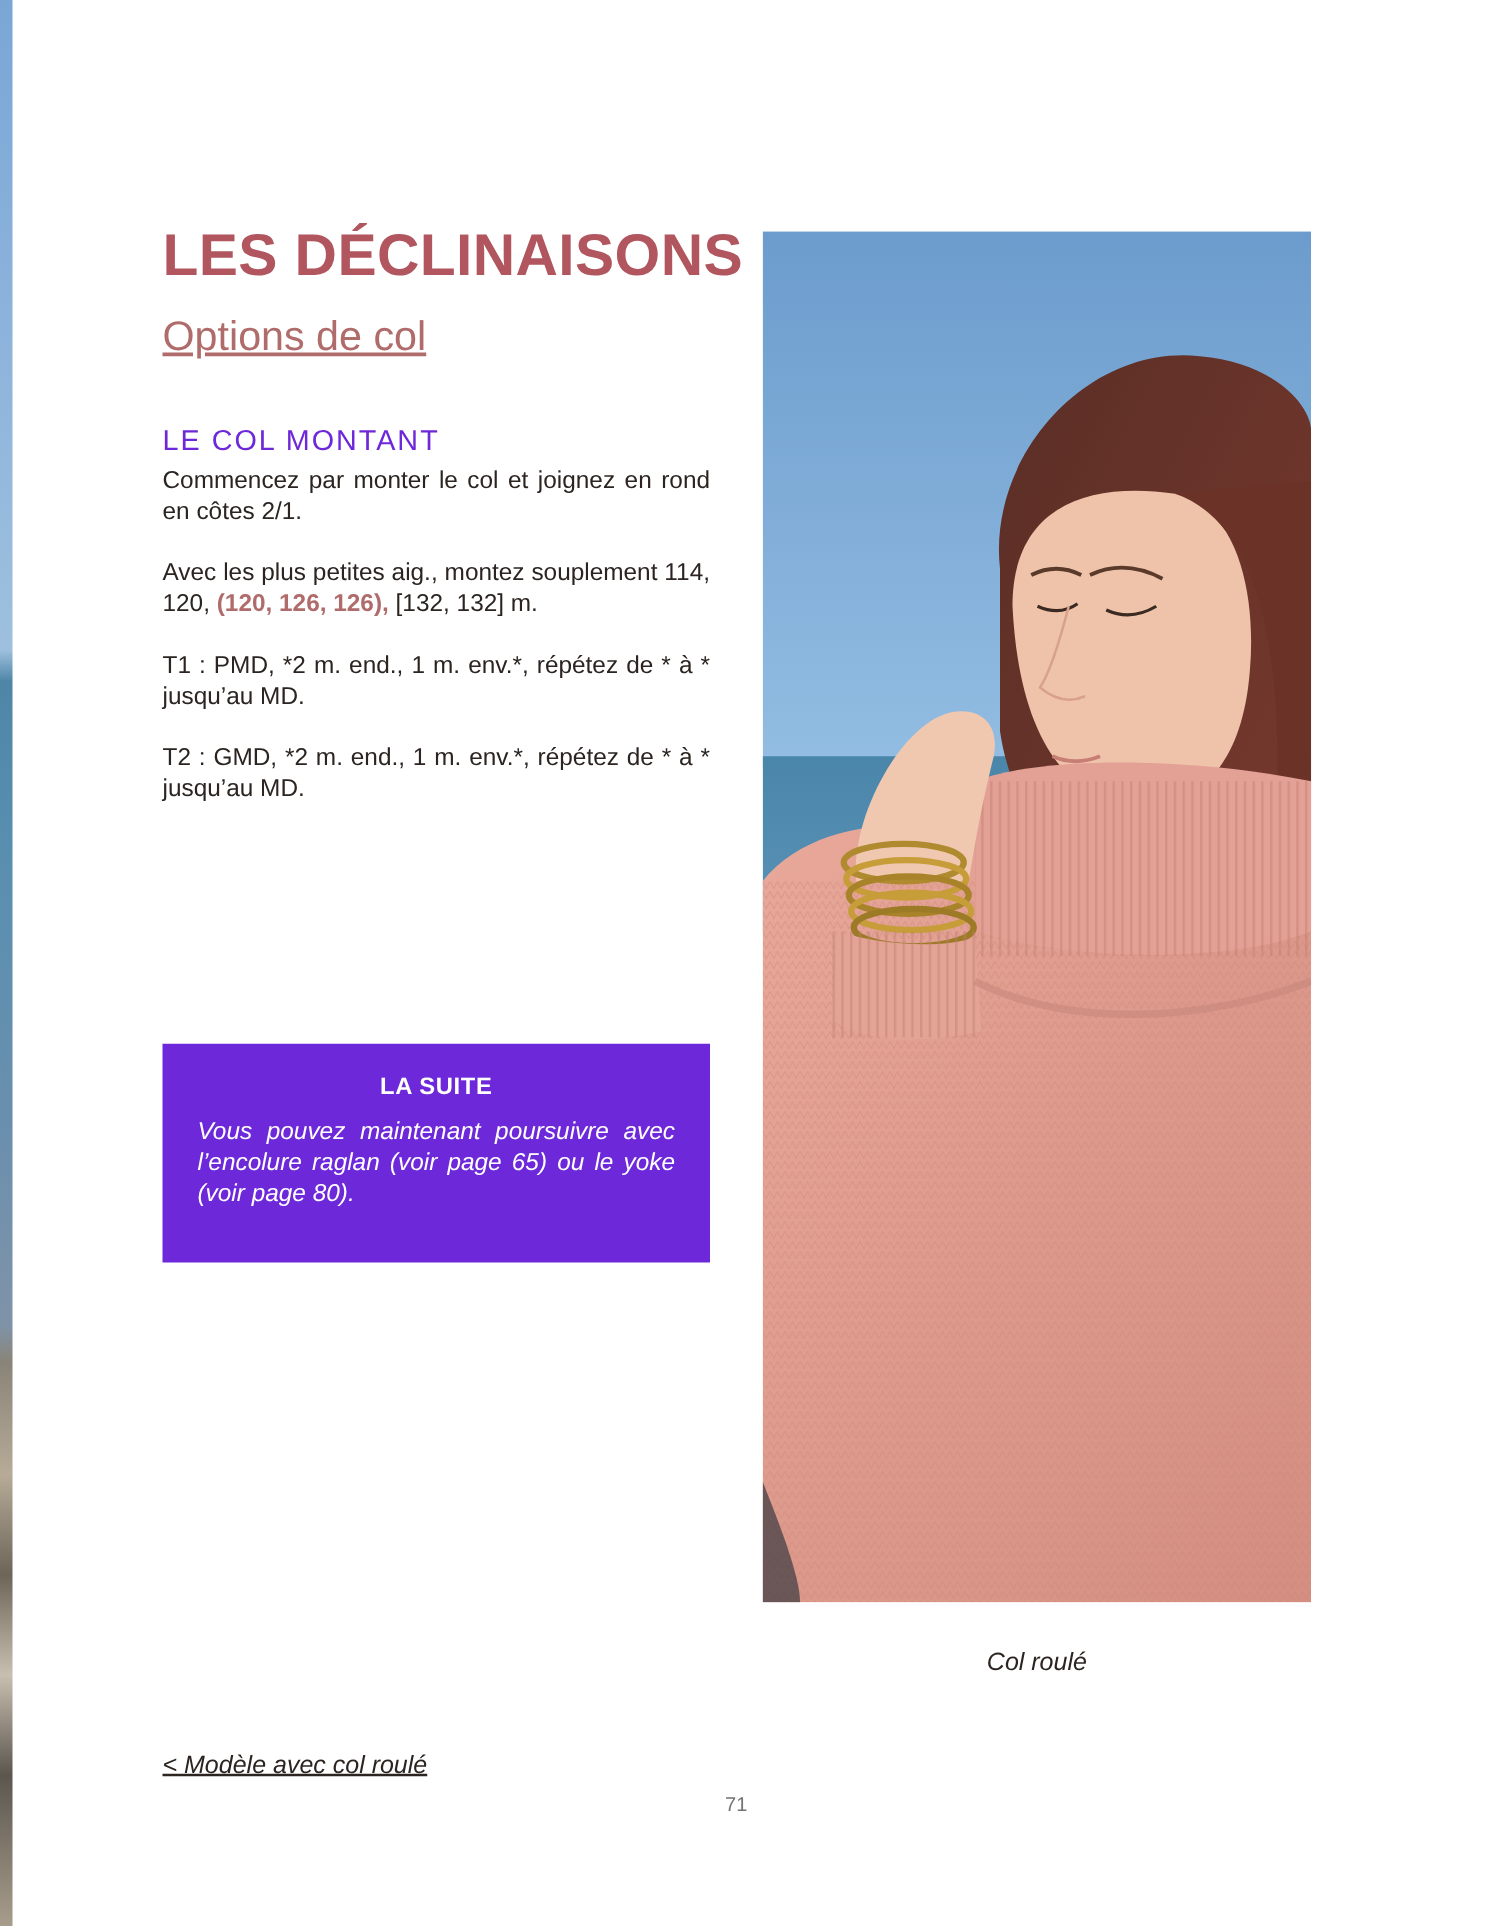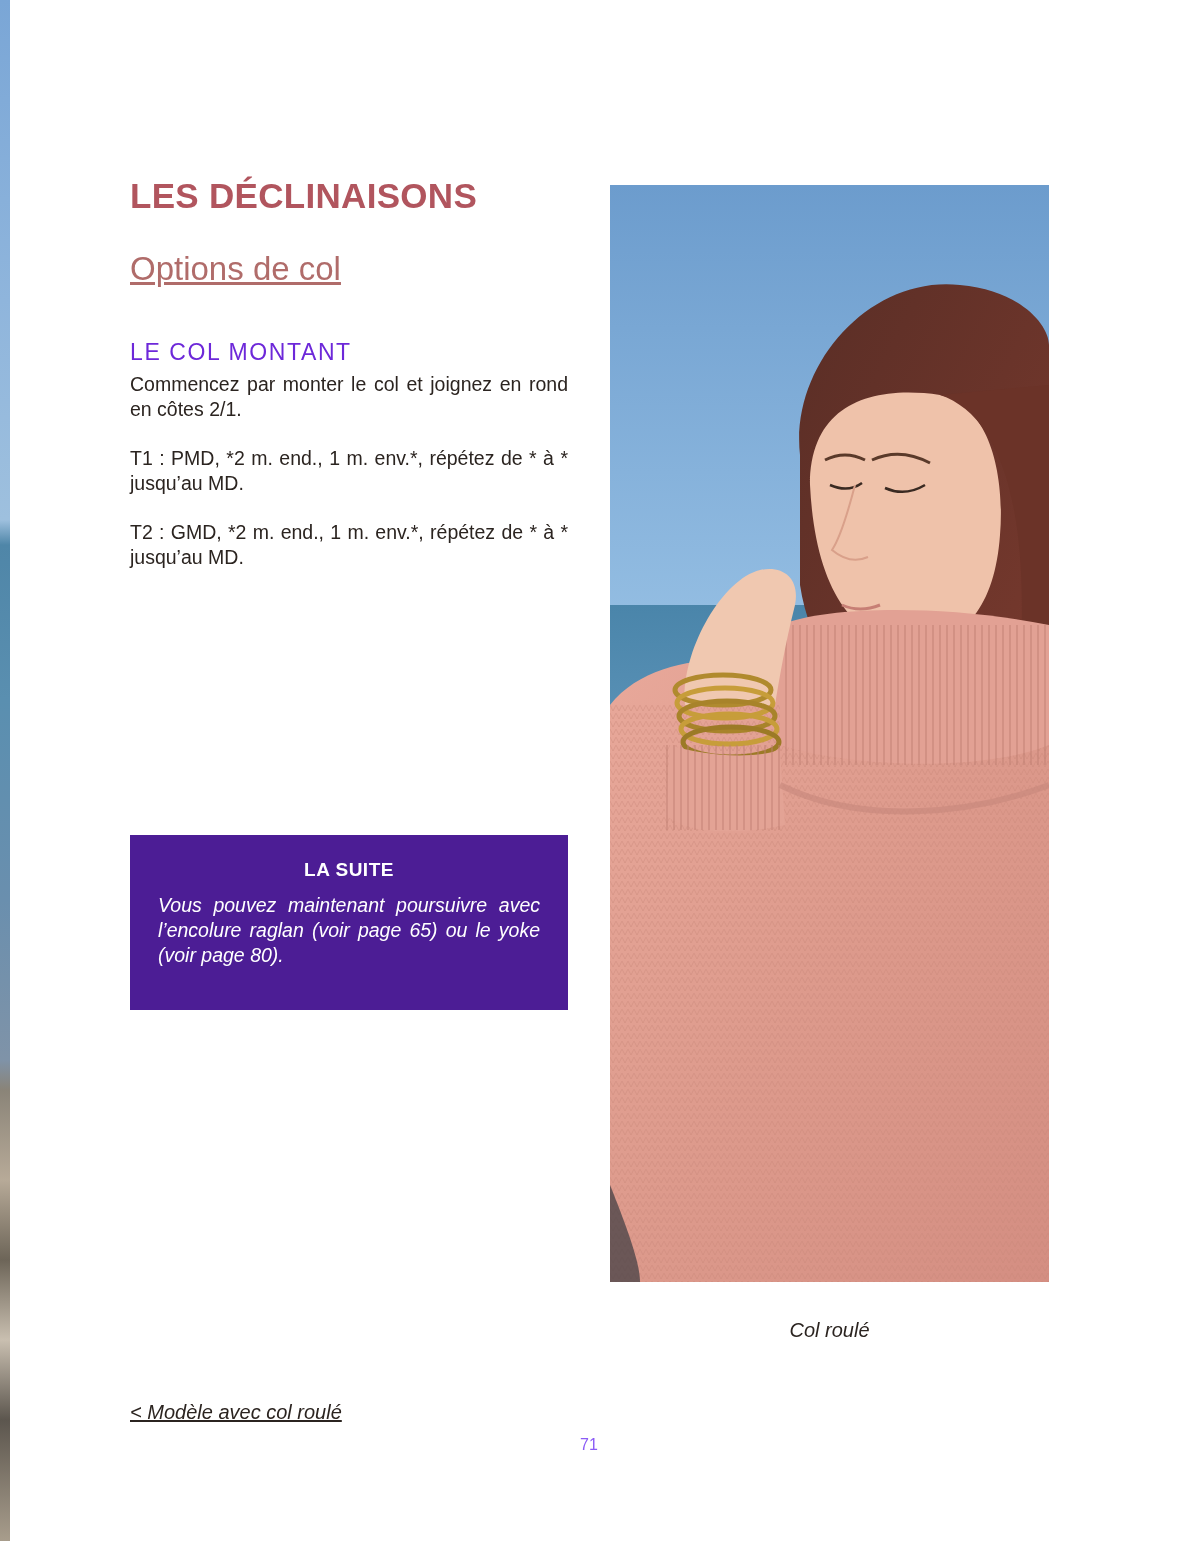--- a/index.html
+++ b/index.html
@@ -11,40 +11,40 @@
   }
   .edge-strip {
     position: absolute; left: 0; top: 0; width: 10px; height: 1541px;
     background: linear-gradient(to bottom,
       #7aa6d6 0px, #8fb5dc 300px, #9ec0de 520px,
       #4f86a8 545px, #5a8fb0 700px, #6a8fae 900px, #7f93a8 1060px,
       #8a8478 1090px, #b7aa98 1180px, #6d6558 1260px, #c9bfb0 1340px, #5c564e 1420px, #a89d8c 1541px);
   }
   .h1 {
     position: absolute; left: 130px; top: 176px;
-    font-size: 35px; font-weight: bold; color: #b1555e; letter-spacing: 0.3px;
+    font-size: 47px; font-weight: bold; color: #b1555e; letter-spacing: 0.3px;
     margin: 0;
   }
   .h2 {
     position: absolute; left: 130px; top: 250px;
     font-size: 33px; font-weight: normal; color: #b06c6a; margin: 0; text-decoration: underline;
   }
   .h3 {
     position: absolute; left: 130px; top: 339px;
     font-size: 23px; font-weight: normal; color: #6d28d9; letter-spacing: 1.6px; margin: 0;
   }
   .body-text {
     position: absolute; left: 130px; top: 372px; width: 438px;
     font-size: 19.5px; line-height: 25px; color: #2b2420;
   }
   .body-text p { margin: 0 0 24px 0; text-align: justify; }
   .hl { color: #b06c6a; font-weight: bold; }
   .callout {
     position: absolute; left: 130px; top: 835px; width: 438px; height: 175px;
-    background: #4c1d95; box-sizing: border-box; padding: 24px 24px 0 24px;
+    background: #6d28d9; box-sizing: border-box; padding: 24px 24px 0 24px;
   }
   .callout-title {
     text-align: center; color: #ffffff; font-weight: bold; font-size: 19px; letter-spacing: 0.5px;
     margin: 0 0 12px 0;
   }
   .callout-body {
     color: #ffffff; font-style: italic; font-size: 19.5px; line-height: 25px; text-align: justify; margin: 4px;
   }
   .photo {
     position: absolute; left: 610px; top: 185px; width: 439px; height: 1097px; overflow: hidden;
@@ -52,34 +52,35 @@
   .caption {
     position: absolute; left: 610px; top: 1299px; width: 439px; text-align: center;
     font-style: italic; font-size: 20px; color: #2b2420; margin-top: 20px;
   }
   .model-note {
     position: absolute; left: 130px; top: 1401px;
     font-style: italic; font-size: 20px; color: #2b2420; text-decoration: underline;
   }
   .page-number {
     position: absolute; left: 0; width: 1178px; top: 1436px; text-align: center;
-    font-size: 16px; color: #8b5cf6;
+    font-size: 16px; color: #737373;
   }
 </style>
 </head>
 <body>
 
 <div class="edge-strip"></div>
 
 <h1 class="h1">LES DÉCLINAISONS</h1>
 <h2 class="h2">Options de col</h2>
 <h3 class="h3">LE COL MONTANT</h3>
 
 <div class="body-text">
   <p>Commencez par monter le col et joignez en rond en côtes 2/1.</p>
+  <p><span>Avec les plus petites aig., montez souplement 114, 120, </span><span class="hl">(120, 126, 126),</span><span> [132, 132] m.</span></p>
   <p>T1 : PMD, *2 m. end., 1 m. env.*, répétez de * à * jusqu’au MD.</p>
   <p>T2 : GMD, *2 m. end., 1 m. env.*, répétez de * à * jusqu’au MD.</p>
 </div>
 
 <div class="callout">
   <div class="callout-title">LA SUITE</div>
   <p class="callout-body">Vous pouvez maintenant poursuivre avec l’encolure raglan (voir page 65) ou le yoke (voir page 80).</p>
 </div>
 
 <div class="photo">

